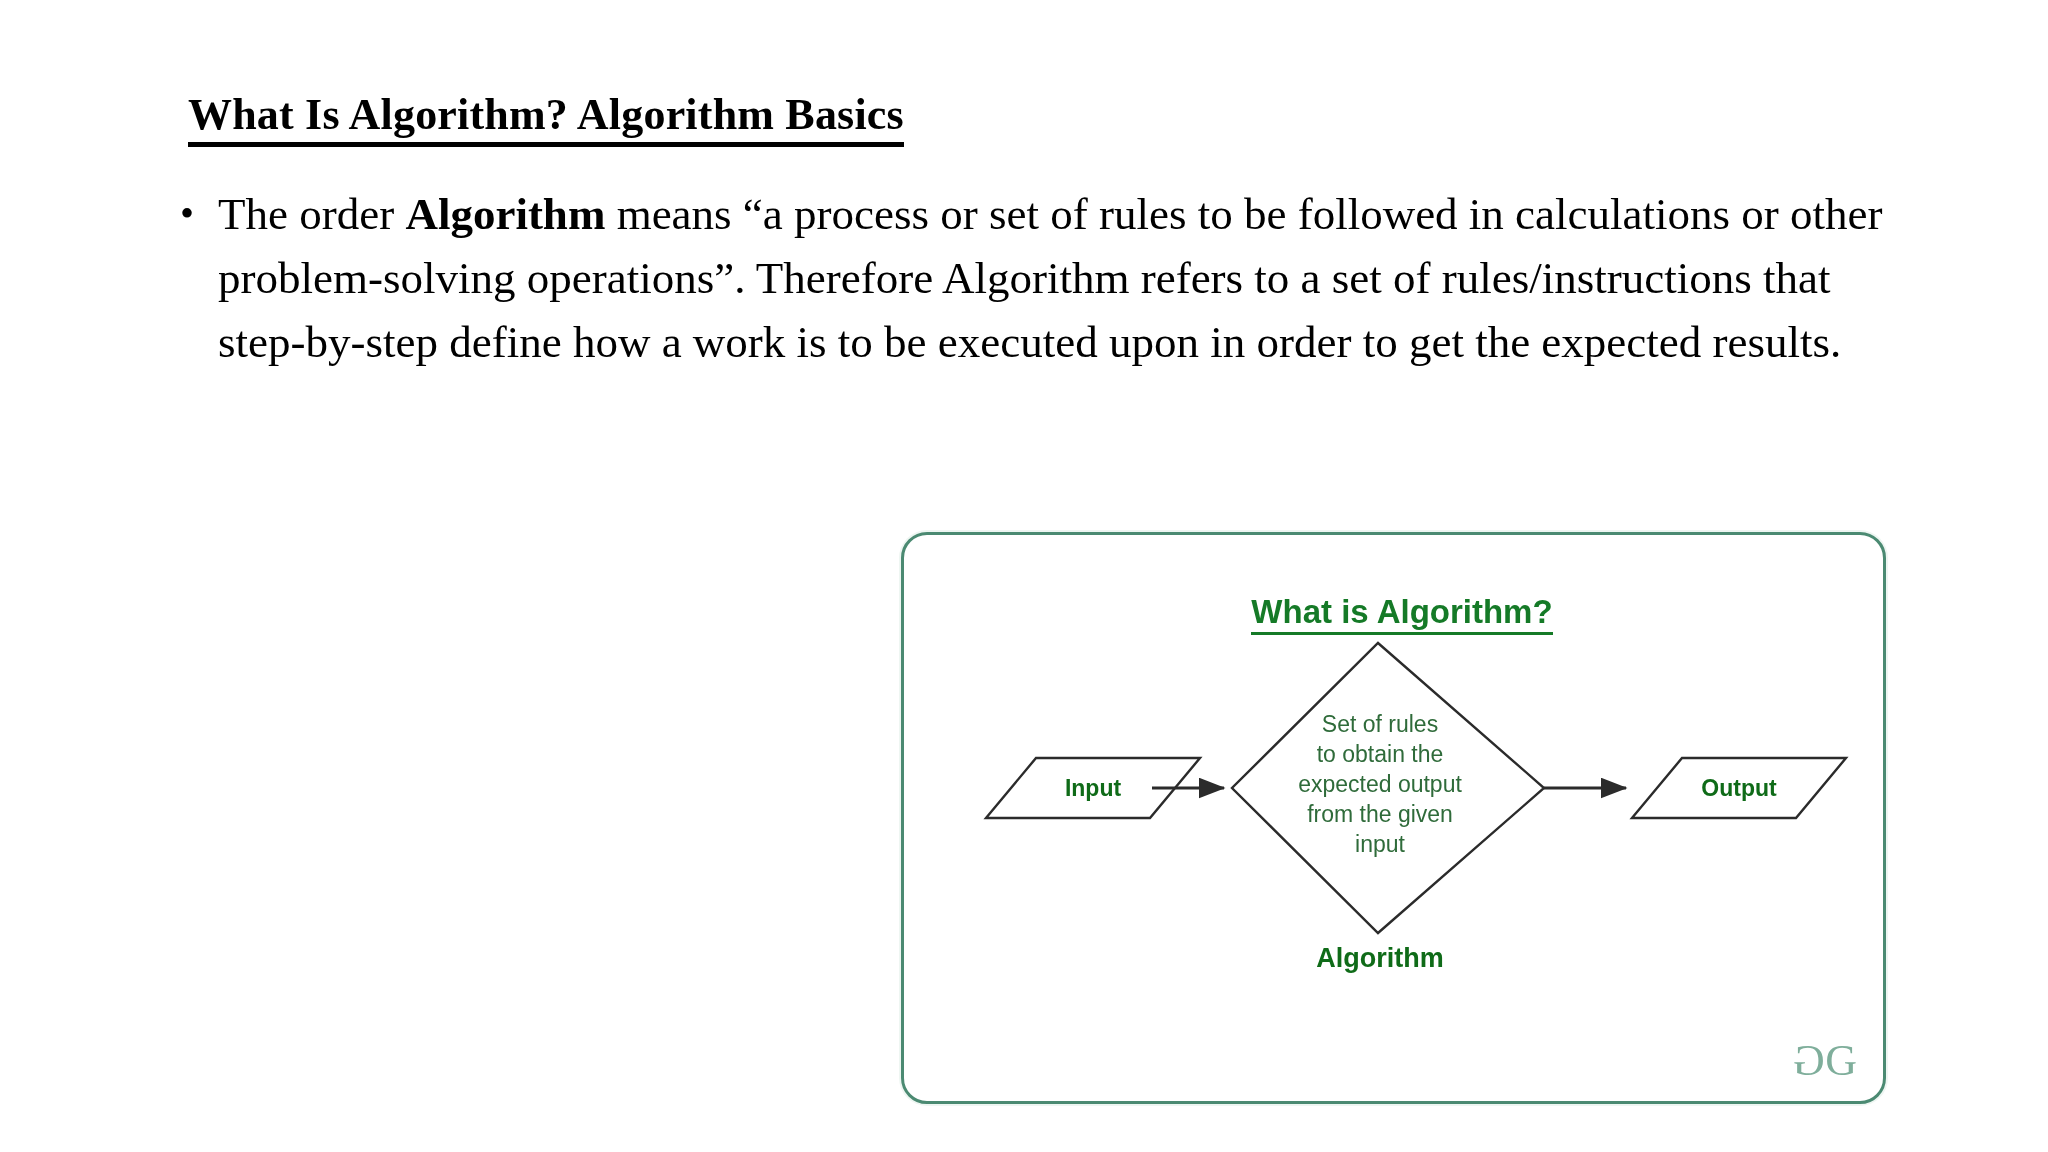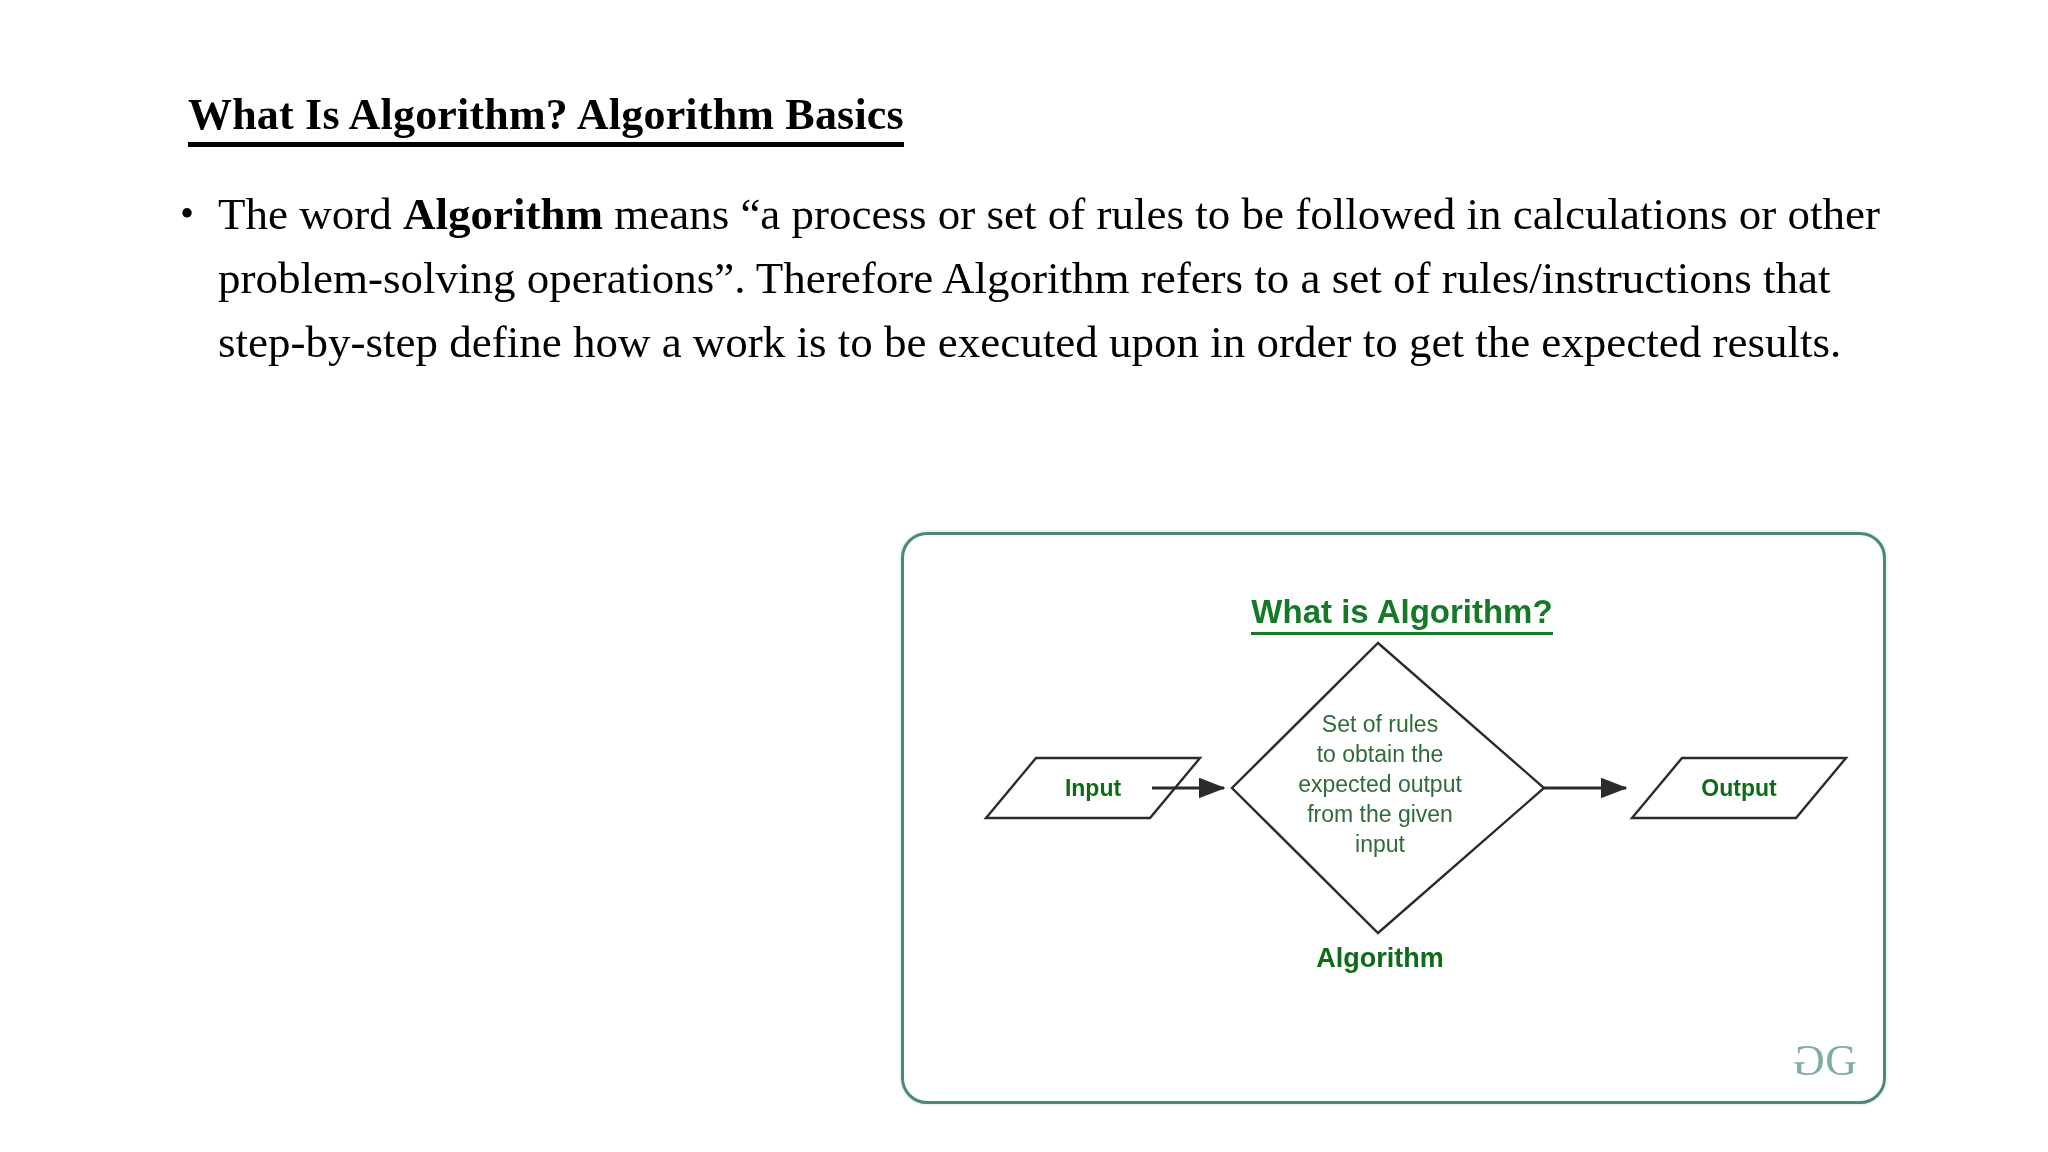--- a/index.html
+++ b/index.html
@@ -147,21 +147,21 @@
 <body>
 
 <div class="slide-title">
   <span class="ul">What Is Algorithm? Algorithm Basics</span>
 </div>
 
 <div class="bullet-block">
   <div class="bullet-row">
     <div class="bullet-dot">•</div>
     <div class="bullet-text">
-      <span>The word </span><b>Algorithm</b><span> means “a process or set of rules to be followed in calculations or other problem-solving operations”. Therefore Algorithm refers to a set of rules/instructions that step-by-step define how a work is to be executed upon in order to get the expected results.</span>
+      <span>The order </span><b>Algorithm</b><span> means “a process or set of rules to be followed in calculations or other problem-solving operations”. Therefore Algorithm refers to a set of rules/instructions that step-by-step define how a work is to be executed upon in order to get the expected results.</span>
     </div>
   </div>
 </div>
 
 <div class="diagram-card">
   <div class="diagram-inner">
 
     <div class="diagram-heading">
       <span>What is Algorithm?</span>
     </div>

